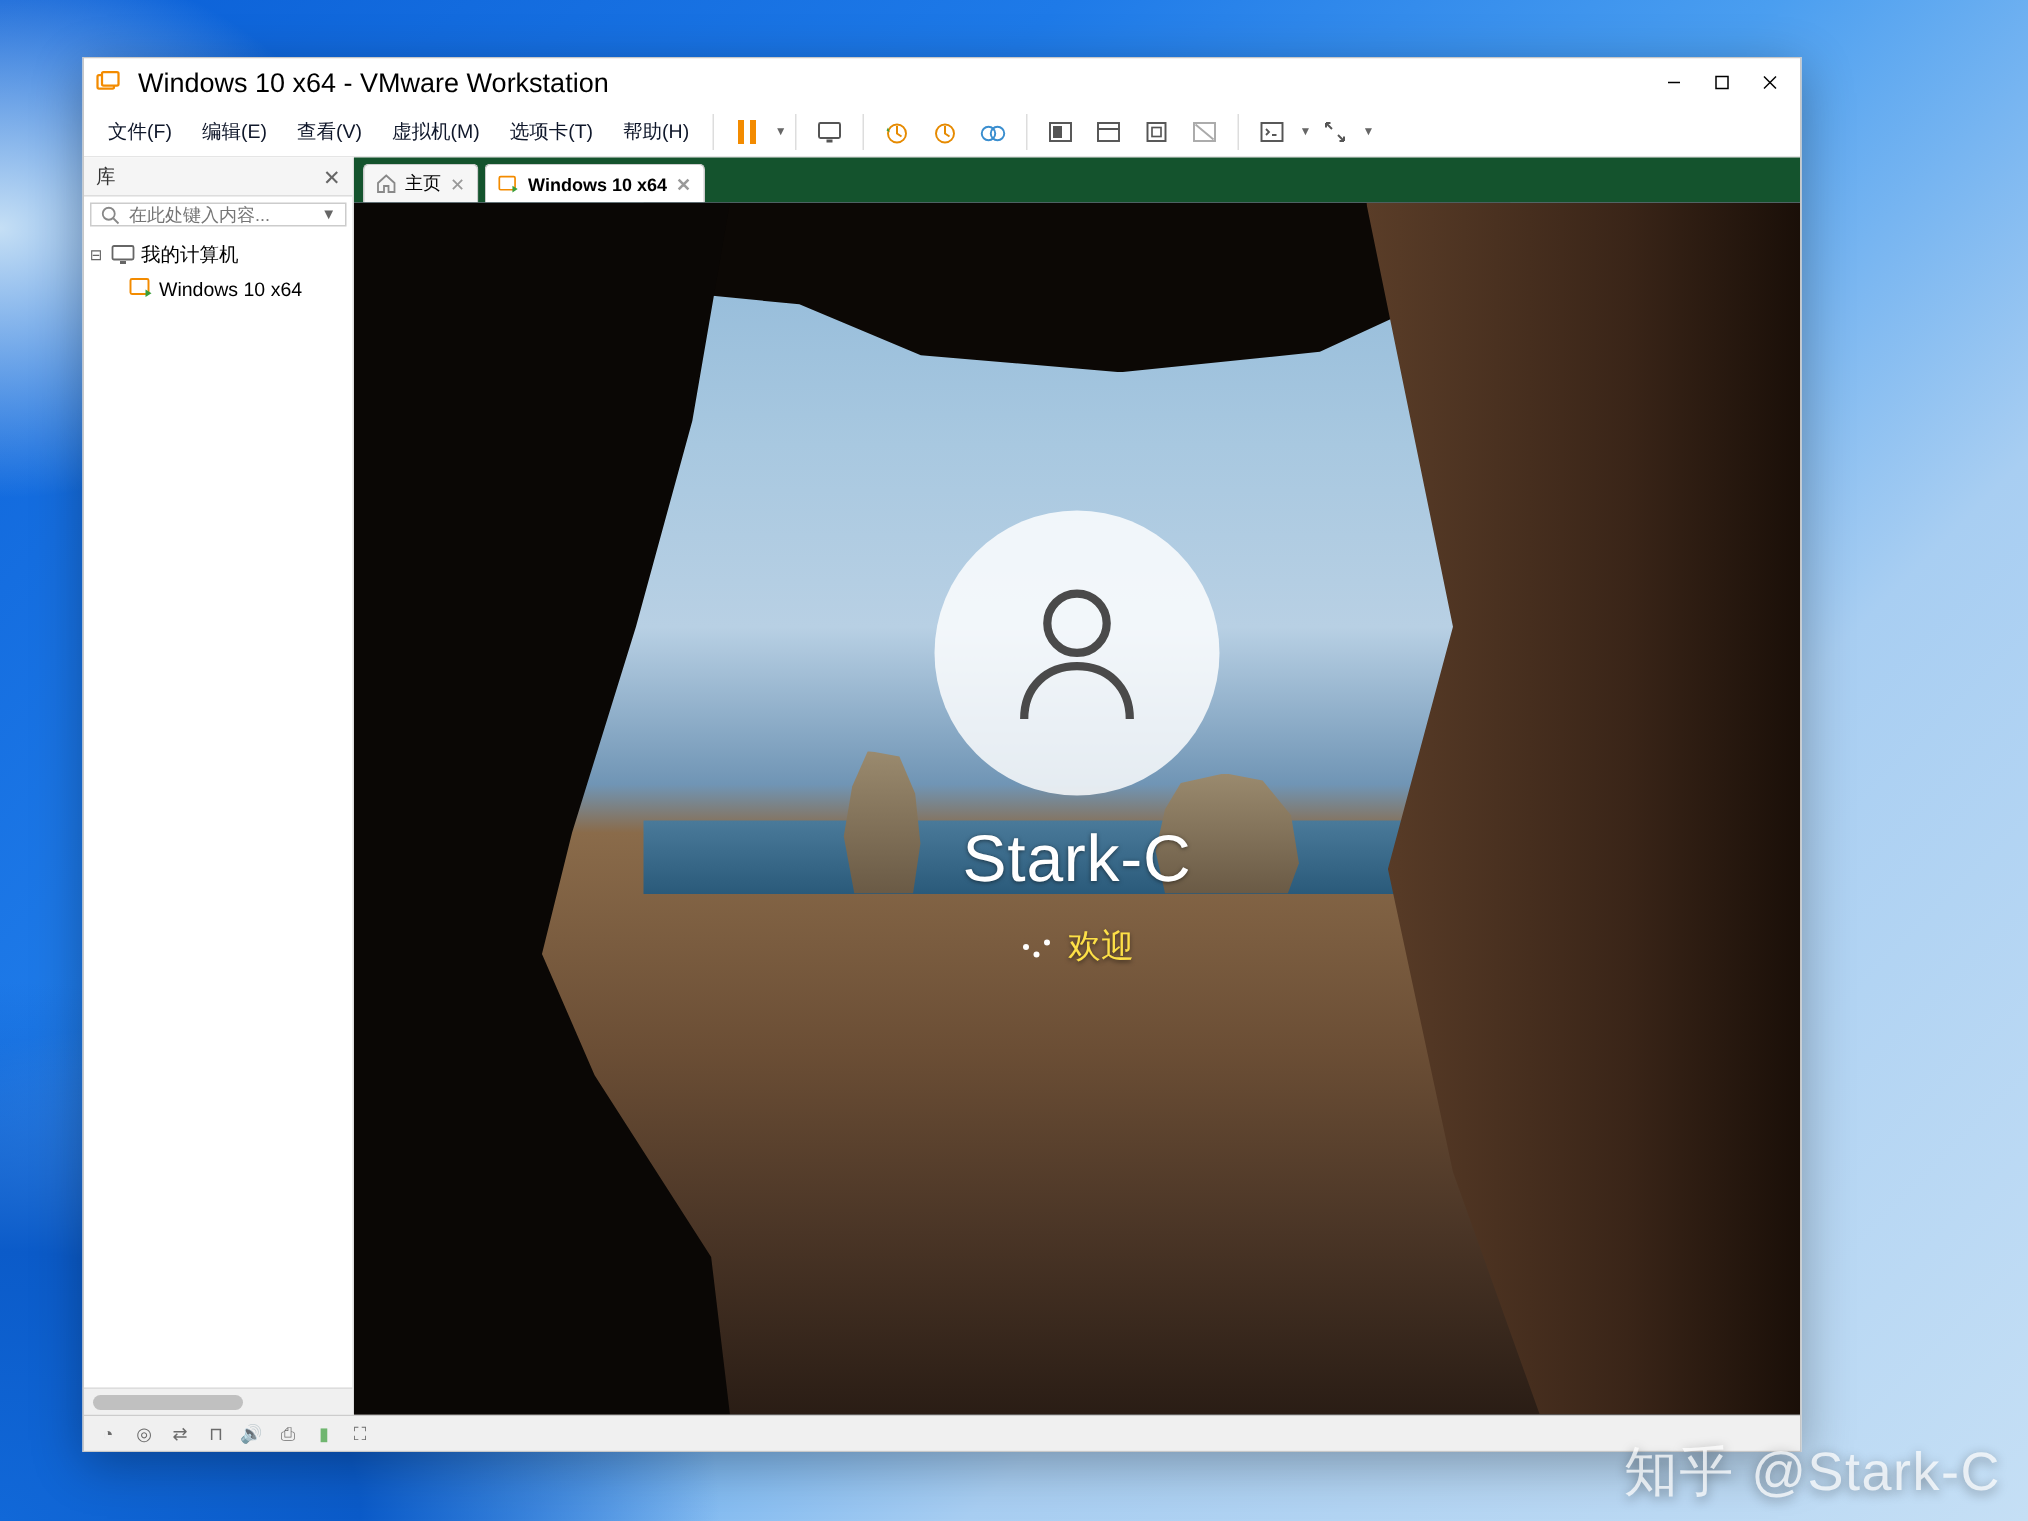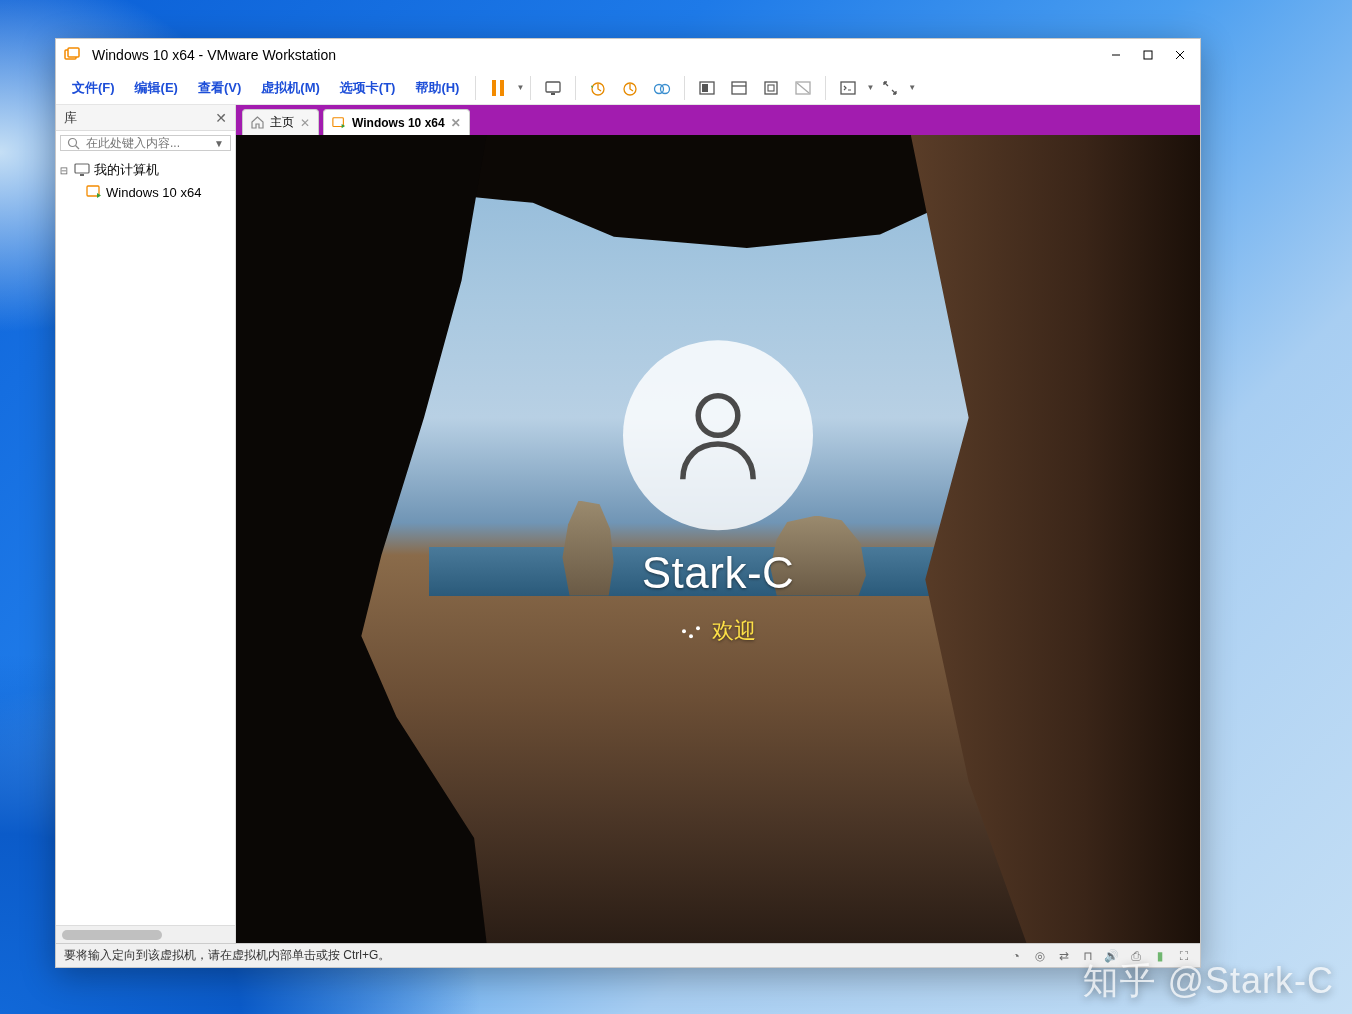--- a/index.html
+++ b/index.html
@@ -4,25 +4,25 @@
 <style>
 * { margin:0; padding:0; box-sizing:border-box; font-family:"Microsoft YaHei","Segoe UI",sans-serif; }
 body { width:1352px; height:1014px; overflow:hidden; background:linear-gradient(135deg,#0a5fd6 0%,#1e7ae8 30%,#4a9ef0 50%,#a8cef2 70%,#c5dff5 100%); position:relative; }
 .bg-swirl { position:absolute; inset:0; background:
  radial-gradient(ellipse 800px 600px at 0% 100%, #1168d8 0%, #0b5bc9 30%, transparent 60%),
  radial-gradient(ellipse 400px 300px at 0% 15%, #c5dff5 0%, transparent 60%),
  radial-gradient(ellipse 600px 300px at 10% 85%, rgba(255,255,255,.3) 0%, transparent 60%); }
 .vm-window { position:absolute; left:55px; top:38px; width:1146px; height:930px; background:#fff; border:1px solid #c8c8c8; box-shadow:0 8px 32px rgba(0,0,0,.3); display:flex; flex-direction:column; }
 .titlebar { height:32px; display:flex; align-items:center; padding:0 4px 0 8px; background:#fff; }
 .titlebar-icon { width:16px; height:16px; margin-right:12px; }
-.titlebar-text { font-size:14px; color:#000; flex:1; }
+.titlebar-text { font-size:18px; color:#000; flex:1; }
 .win-btns { display:flex; }
 .win-btn { width:32px; height:32px; display:flex; align-items:center; justify-content:center; cursor:pointer; }
 .menubar { height:34px; background:#fff; display:flex; align-items:center; padding:0 6px; gap:0; border-bottom:1px solid #e5e5e5; }
-.menu-item { font-size:13px; color:#1d4ed8; padding:6px 10px; cursor:pointer;font-weight:bold; }
+.menu-item { font-size:13px; color:#0f172a; padding:6px 10px; cursor:pointer; }
 .tb-sep { width:1px; height:24px; background:#ddd; margin:0 6px; }
 .tb-btn { width:28px; height:28px; display:flex; align-items:center; justify-content:center; cursor:pointer; border-radius:3px; margin:0 2px; }
 .tb-btn svg { width:18px; height:18px; }
 .pause-btn svg { width:14px; height:16px; }
 .dd-arrow { font-size:8px; color:#666; margin-left:2px; }
 .content { flex:1; display:flex; min-height:0; }
 .sidebar { width:180px; border-right:1px solid #ddd; display:flex; flex-direction:column; background:#fff; }
 .sb-header { height:26px; display:flex; align-items:center; padding:0 8px; font-size:13px; color:#333; background:#f5f5f5; border-bottom:1px solid #ddd; }
 .sb-header-text { flex:1; }
 .sb-close { font-size:14px; cursor:pointer; color:#666; }
@@ -30,21 +30,21 @@
 .sb-search input { border:0; outline:0; flex:1; font-size:12px; min-width:0; }
 .sb-search-dd { font-size:10px; color:#666; cursor:pointer; }
 .tree { flex:1; padding:4px 2px; font-size:13px; overflow:auto; }
 .tree-row { display:flex; align-items:center; height:22px; gap:4px; cursor:pointer; white-space:nowrap; }
 .tree-toggle { width:12px; text-align:center; font-size:10px; color:#666; }
 .tree-icon { width:16px; height:16px; flex-shrink:0; }
 .tree-indent { width:24px; }
 .sb-scrollbar { height:18px; background:#f0f0f0; border-top:1px solid #ddd; position:relative; }
 .sb-scrollbar::after { content:""; position:absolute; left:6px; top:4px; height:10px; width:100px; background:#c0c0c0; border-radius:5px; }
 .main { flex:1; display:flex; flex-direction:column; background:#e8e8e8; min-width:0; }
-.tabs { height:30px; background:#a21caf; display:flex; align-items:flex-end; padding-left:6px; gap:4px; }
+.tabs { height:30px; background:#14532d; display:flex; align-items:flex-end; padding-left:6px; gap:4px; }
 .tab { height:26px; background:#f6f6f6; border:1px solid #ccc; border-bottom:0; border-radius:4px 4px 0 0; display:flex; align-items:center; padding:0 8px; gap:6px; font-size:12px; cursor:pointer; }
 .tab.active { background:#fff; font-weight:600; }
 .tab-close { color:#999; font-size:12px; }
 .vm-screen { flex:1; background:#000; position:relative; overflow:hidden; }
 .win-login { position:absolute; inset:0;border-radius:29px; }
 .cave-bg { position:absolute; inset:0; background:
  linear-gradient(to bottom, #8fb8d8 0%, #a8c8e0 20%, #b8d0e4 35%, #7095b5 48%, #8a6b4a 52%, #6b4e35 70%, #4a3526 85%, #2a1d15 100%);
 }
 .cave-left { position:absolute; left:0; top:0; width:26%; height:100%; background:#0a0705; clip-path:polygon(0 0,100% 0,90% 18%,75% 35%,58% 52%,50% 62%,64% 72%,95% 87%,100% 100%,0 100%); }
 .cave-right { position:absolute; right:0; top:0; width:30%; height:100%; background:linear-gradient(270deg,#1a0f08 0%,#3a2518 40%,#5a3d28 100%); clip-path:polygon(100% 0,0 0,20% 35%,5% 55%,20% 80%,40% 100%,100% 100%); }
@@ -261,21 +261,20 @@
                 </div>
               <div class="welcome-text">欢迎</div>
             </div>
           </div>
         </div>
       </div>
     </div>
   </div>
 
   <div class="statusbar">
-    <div class="status-text">要将输入定向到该虚拟机，请在虚拟机内部单击或按 Ctrl+G。</div>
     <div class="status-icons">
       <span>◔</span>
       <span>◎</span>
       <span>⇄</span>
       <span>⊓</span>
       <span>🔊</span>
       <span>⎙</span>
       <span style="color:#3a9e3a">▮</span>
       <span>⛶</span>
     </div>

